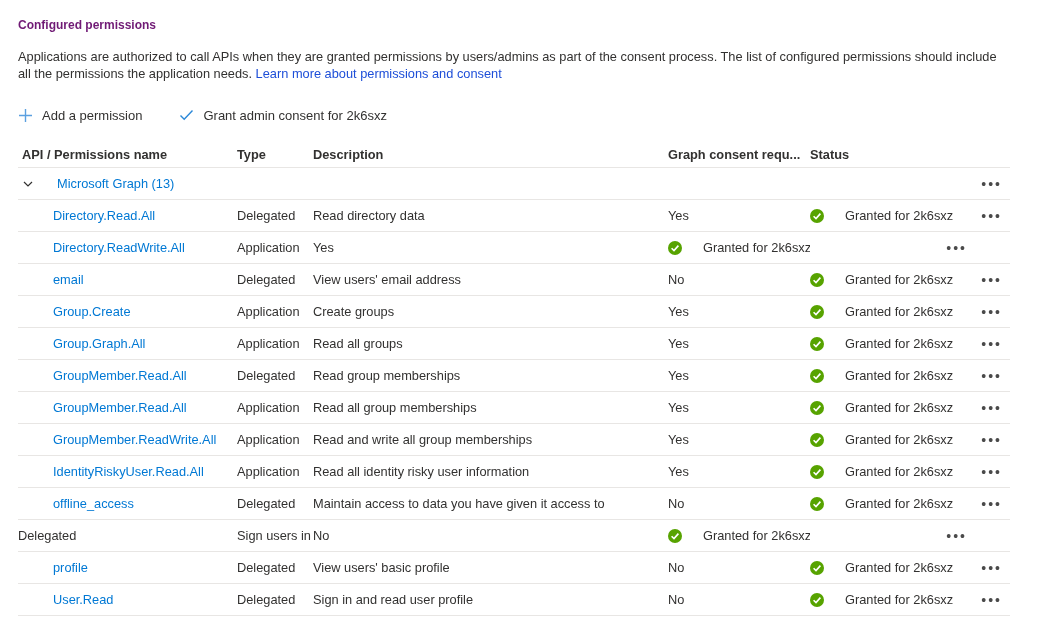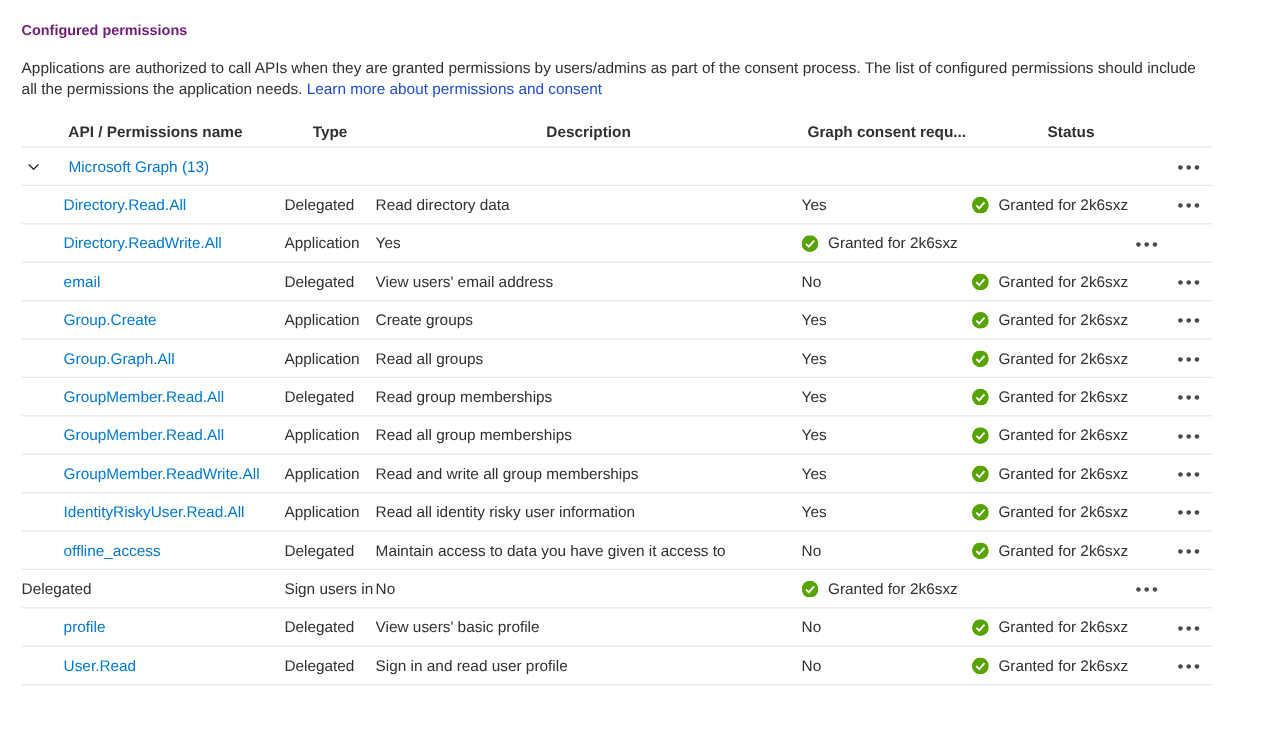--- a/index.html
+++ b/index.html
@@ -31,56 +31,74 @@
   .tb-icon { display: inline-flex; align-items: center; }
 
   .perm-table { margin-top: 14px; width: 992px; }
   .grid-row {
     display: grid;
     grid-template-columns: 219px 76px 355px 142px 165px 1fr;
     align-items: center;
   }
   .header-row {
     height: 26px;
-    font-size: 12.8px; font-weight: 700; text-align: center;
+    font-size: 12.8px; font-weight: 700;
   }
   .header-row .cell-name { padding-left: 4px; }
   .body-row {
     height: 32px;
     border-top: 1px solid #e8e6e4;
     font-size: 12.8px;
   }
   .body-row:last-child, .rows-container .body-row:last-of-type { }
   .table-bottom { border-top: 1px solid #e8e6e4; height: 1px; }
 
   .cell { overflow: hidden; white-space: nowrap; text-overflow: ellipsis; }
   .cell-name { padding-left: 35px; }
   .group-name-cell { padding-left: 4px; display: flex; align-items: center; gap: 19px; }
   .perm-link { color: #0078d4; cursor: pointer; }
 
-  .status-cell { display: flex; align-items: center; gap: 8px; }
+  .status-cell { display: flex; align-items: center; gap: 21px; }
   .granted-icon { display: inline-flex; flex: 0 0 auto; }
 
   .menu-cell { display: flex; justify-content: flex-end; padding-right: 6px; }
   .dots {
     color: #4a4a4a; font-size: 14px; letter-spacing: 2px; line-height: 10px;
     cursor: pointer; background: none; border: none; padding: 0 2px;
     font-family: inherit;
   }
   .chevron { display: inline-flex; flex: 0 0 auto; margin-right: 4px; }
 </style>
 </head>
 <body>
 
 <div class="container">
 
   <h1 class="page-title">Configured permissions</h1>
 
   <p class="desc"><span>Applications are authorized to call APIs when they are granted permissions by users/admins as part of the consent process. The list of configured permissions should include all the permissions the application needs. </span><a class="link">Learn more about permissions and consent</a></p>
 
+  <div class="toolbar">
+    <button class="toolbar-btn">
+      <span class="tb-icon">
+        <svg width="15" height="15" viewBox="0 0 15 15">
+            <path d="M7.5 1 V14 M1 7.5 H14" stroke="#5ba0e0" stroke-width="1.4" fill="none"></path>
+          </svg>
+      </span>
+      <span>Add a permission</span>
+    </button>
+    <button class="toolbar-btn">
+      <span class="tb-icon">
+        <svg width="15" height="12" viewBox="0 0 15 12">
+            <path d="M1.5 6.5 L5.2 10.2 L13.5 1.5" stroke="#2b88d8" stroke-width="1.4" fill="none"></path>
+          </svg>
+      </span>
+      <span>Grant admin consent for 2k6sxz</span>
+    </button>
+  </div>
 
   <div class="perm-table">
 
     <div class="grid-row header-row">
       <div class="cell cell-name" style="padding-left:4px">API / Permissions name</div>
       <div class="cell">Type</div>
       <div class="cell">Description</div>
       <div class="cell">Graph consent requ...</div>
       <div class="cell">Status</div>
       <div></div>

